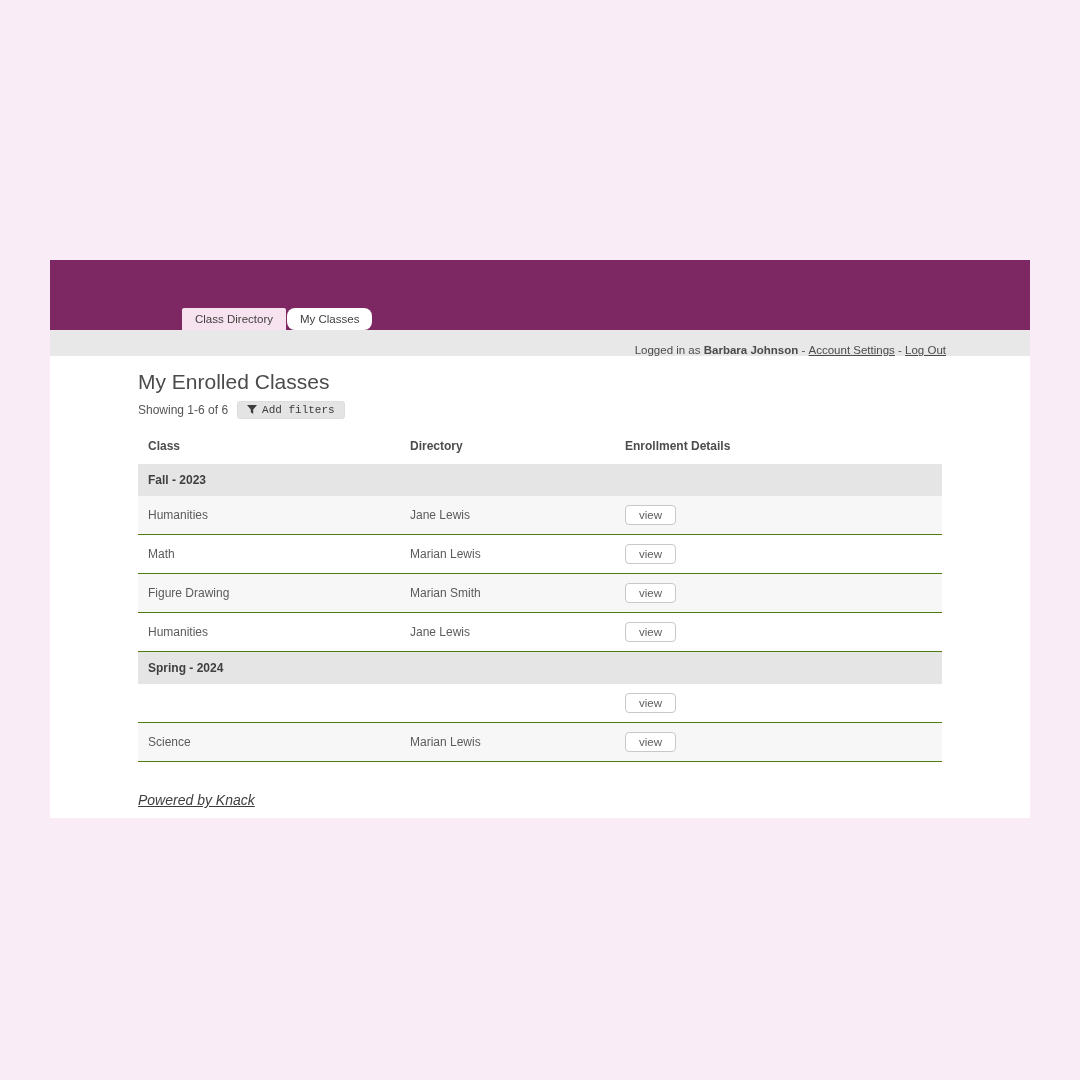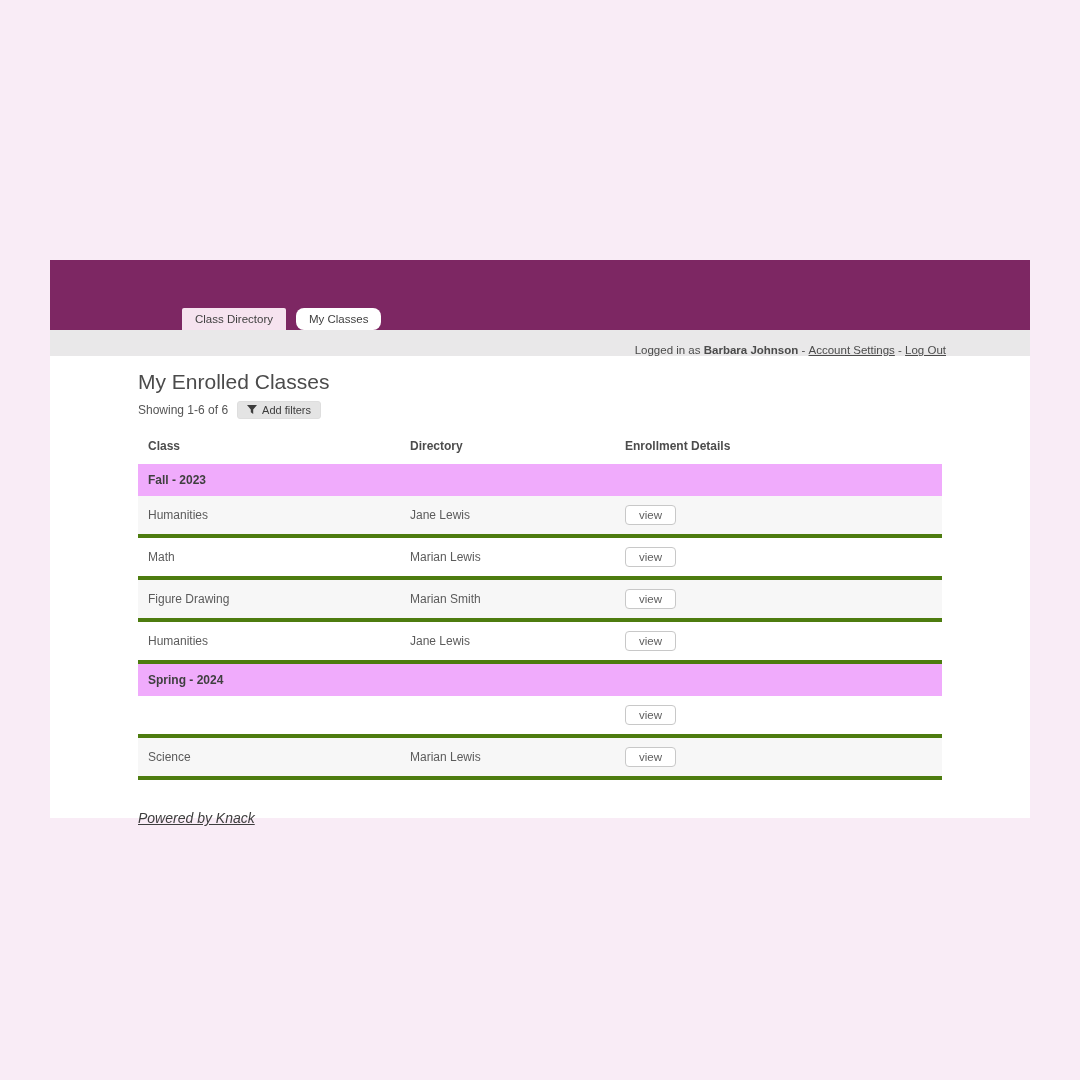--- a/index.html
+++ b/index.html
@@ -3,47 +3,47 @@
 <meta charset="utf-8">
 <style>
   html,body{margin:0;padding:0;}
   body{font-family:"Liberation Sans",sans-serif;}
   .page{position:relative;width:1080px;height:1080px;background:#f9ecf6;overflow:hidden;}
   .panel{position:absolute;left:50px;top:260px;width:980px;height:558px;background:#ffffff;}
 
   
   .app-header{position:relative;height:70px;background:#7d2763;}
   .app-title{position:absolute;left:88px;top:12px;margin:0;font-size:25px;font-weight:400;color:#f3e3ee;letter-spacing:.2px;}
-  .tabs{position:absolute;left:88px;bottom:0;display:flex;gap:10px;padding-left:44px;}
+  .tabs{position:absolute;left:88px;bottom:0;display:flex;gap:1px;padding-left:44px;}
   .tab{display:inline-block;height:22px;line-height:22px;padding:0 13px;font-size:11.5px;color:#3f3f3f;
        background:#f6e3ef;border-radius:2px 2px 0 0;text-decoration:none;cursor:pointer;}
   .tab.active{background:#ffffff;border-radius:8px;}
 
   
   .user-bar{height:26px;background:#e9e8e9;display:flex;align-items:flex-end;justify-content:flex-end;
             padding-right:84px;font-size:11.5px;color:#4b4b4b;white-space:pre;}
   .user-bar b{font-weight:700;}
   .user-bar a{color:#4b4b4b;text-decoration:underline;cursor:pointer;}
 
   
   .main{padding:14px 88px 0 88px;}
   .page-title{margin:0 0 7px 0;font-size:21px;font-weight:400;color:#4b4b4b;}
   .list-meta{display:flex;align-items:center;gap:9px;font-size:12px;color:#555;margin-bottom:13px;}
   .btn-filters{display:inline-flex;align-items:center;gap:5px;background:#e4e4e4;border:1px solid #dedede;
-               border-radius:3px;padding:2px 9px;font-size:11px;color:#3d3d3d;cursor:pointer;font-family:Liberation Sans, sans-serif;}
+               border-radius:3px;padding:2px 9px;font-size:11px;color:#3d3d3d;cursor:pointer;font-family:Liberation Mono, monospace;}
   .btn-filters svg{display:block;}
 
   
   .table{width:100%;}
   .thead{display:grid;grid-template-columns:262px 215px 1fr;padding:7px 0 11px 0;}
   .thead span{padding-left:10px;font-size:12px;font-weight:600;color:#4c4c4c;}
-  .group-row{height:32px;line-height:32px;padding-left:10px;background:#f0abfc;font-size:12px;
+  .group-row{height:32px;line-height:32px;padding-left:10px;background:#e5e5e5;font-size:12px;
              font-weight:600;color:#3f3f3f;}
   .row{display:grid;grid-template-columns:262px 215px 1fr;align-items:center;min-height:38px;
-       border-bottom:4px solid #4d7c0f;font-size:12px;color:#5b5b5b;background:#ffffff;}
+       border-bottom:1px solid #4d7c0f;font-size:12px;color:#5b5b5b;background:#ffffff;}
   .row.shaded{background:#f7f7f7;}
   .cell{padding-left:10px;}
   .btn-view{display:inline-block;background:#ffffff;border:1px solid #c8c8c8;border-radius:4px;
             padding:3px 13px;font-size:11.5px;color:#5e5e5e;cursor:pointer;font-family:inherit;}
 
   .footer-link{display:inline-block;margin-top:30px;font-size:14px;font-style:italic;color:#3e3e3e;
                text-decoration:underline;cursor:pointer;}
 </style>
 </head>
 <body>

